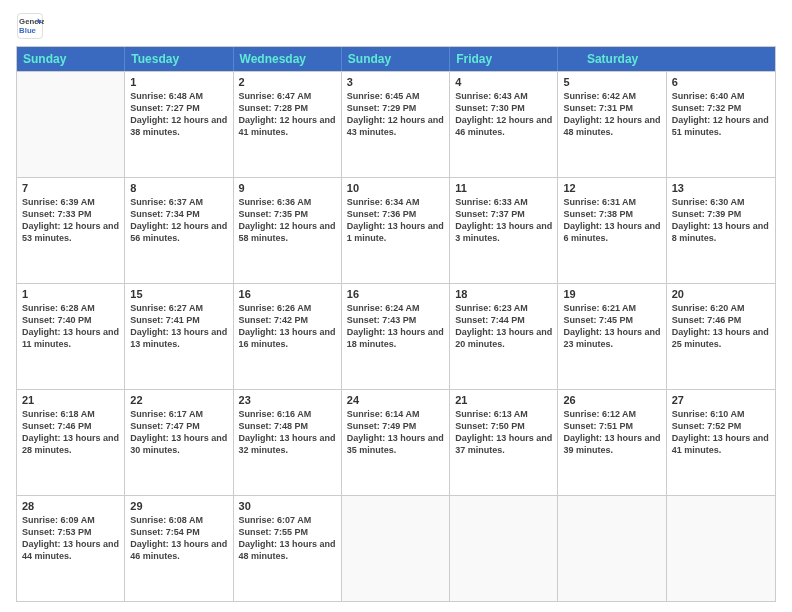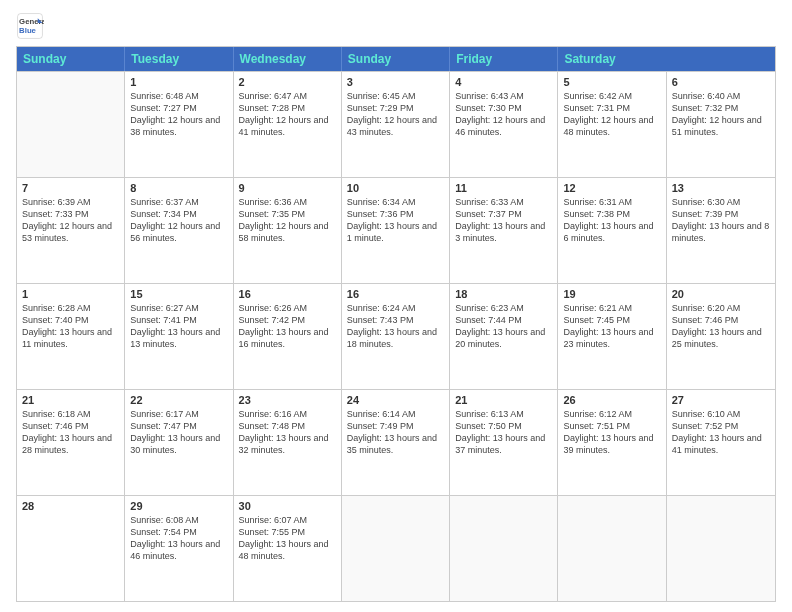--- a/index.html
+++ b/index.html
@@ -57,21 +57,21 @@
       background-color: #3a6abf;
     }
     .cal-header-cell {
       color: #5eead4;
       font-size: 12px;
       font-weight: bold;
       padding: 5px 6px;
       border-right: 1px solid #5a85d0;
       text-align: left;
     }
-    .cal-header-cell:last-child { border-right: none; }
+    .cal-header-cell:last-child { border-right: none; text-align: center; }
     .cal-body {
       flex: 1;
       display: flex;
       flex-direction: column;
     }
     .cal-week {
       display: grid;
       grid-template-columns: repeat(7, 1fr);
       flex: 1;
       border-top: 1px solid #ccc;
@@ -90,20 +90,21 @@
     .cell-day {
       font-size: 11px;
       font-weight: bold;
       margin-bottom: 2px;
       color: #333;
     }
     .cell-info {
       font-size: 9px;
       color: #444;
       line-height: 1.35;
+      font-weight: bold;
     }
   </style>
 </head>
 <body>
 
 <div class="page">
   <div class="header">
     <div class="logo">
       <svg class="logo-icon" viewBox="0 0 36 36">
         <rect x="2" y="2" width="32" height="32" rx="4" fill="white" stroke="#aaa" stroke-width="0.5"></rect>
@@ -241,20 +242,21 @@
             <div class="cell-info">Sunrise: 6:12 AM<br>Sunset: 7:51 PM<br>Daylight: 13 hours and 39 minutes.</div>
           </div>
           <div class="cal-cell">
             <div class="cell-day">27</div>
             <div class="cell-info">Sunrise: 6:10 AM<br>Sunset: 7:52 PM<br>Daylight: 13 hours and 41 minutes.</div>
           </div>
         </div>
         <div class="cal-week">
           <div class="cal-cell">
             <div class="cell-day">28</div>
+            <div class="cell-info">Sunrise: 6:09 AM<br>Sunset: 7:53 PM<br>Daylight: 13 hours and 44 minutes.</div>
           </div>
           <div class="cal-cell">
             <div class="cell-day">29</div>
             <div class="cell-info">Sunrise: 6:08 AM<br>Sunset: 7:54 PM<br>Daylight: 13 hours and 46 minutes.</div>
           </div>
           <div class="cal-cell">
             <div class="cell-day">30</div>
             <div class="cell-info">Sunrise: 6:07 AM<br>Sunset: 7:55 PM<br>Daylight: 13 hours and 48 minutes.</div>
           </div>
           <div class="cal-cell empty"></div>

